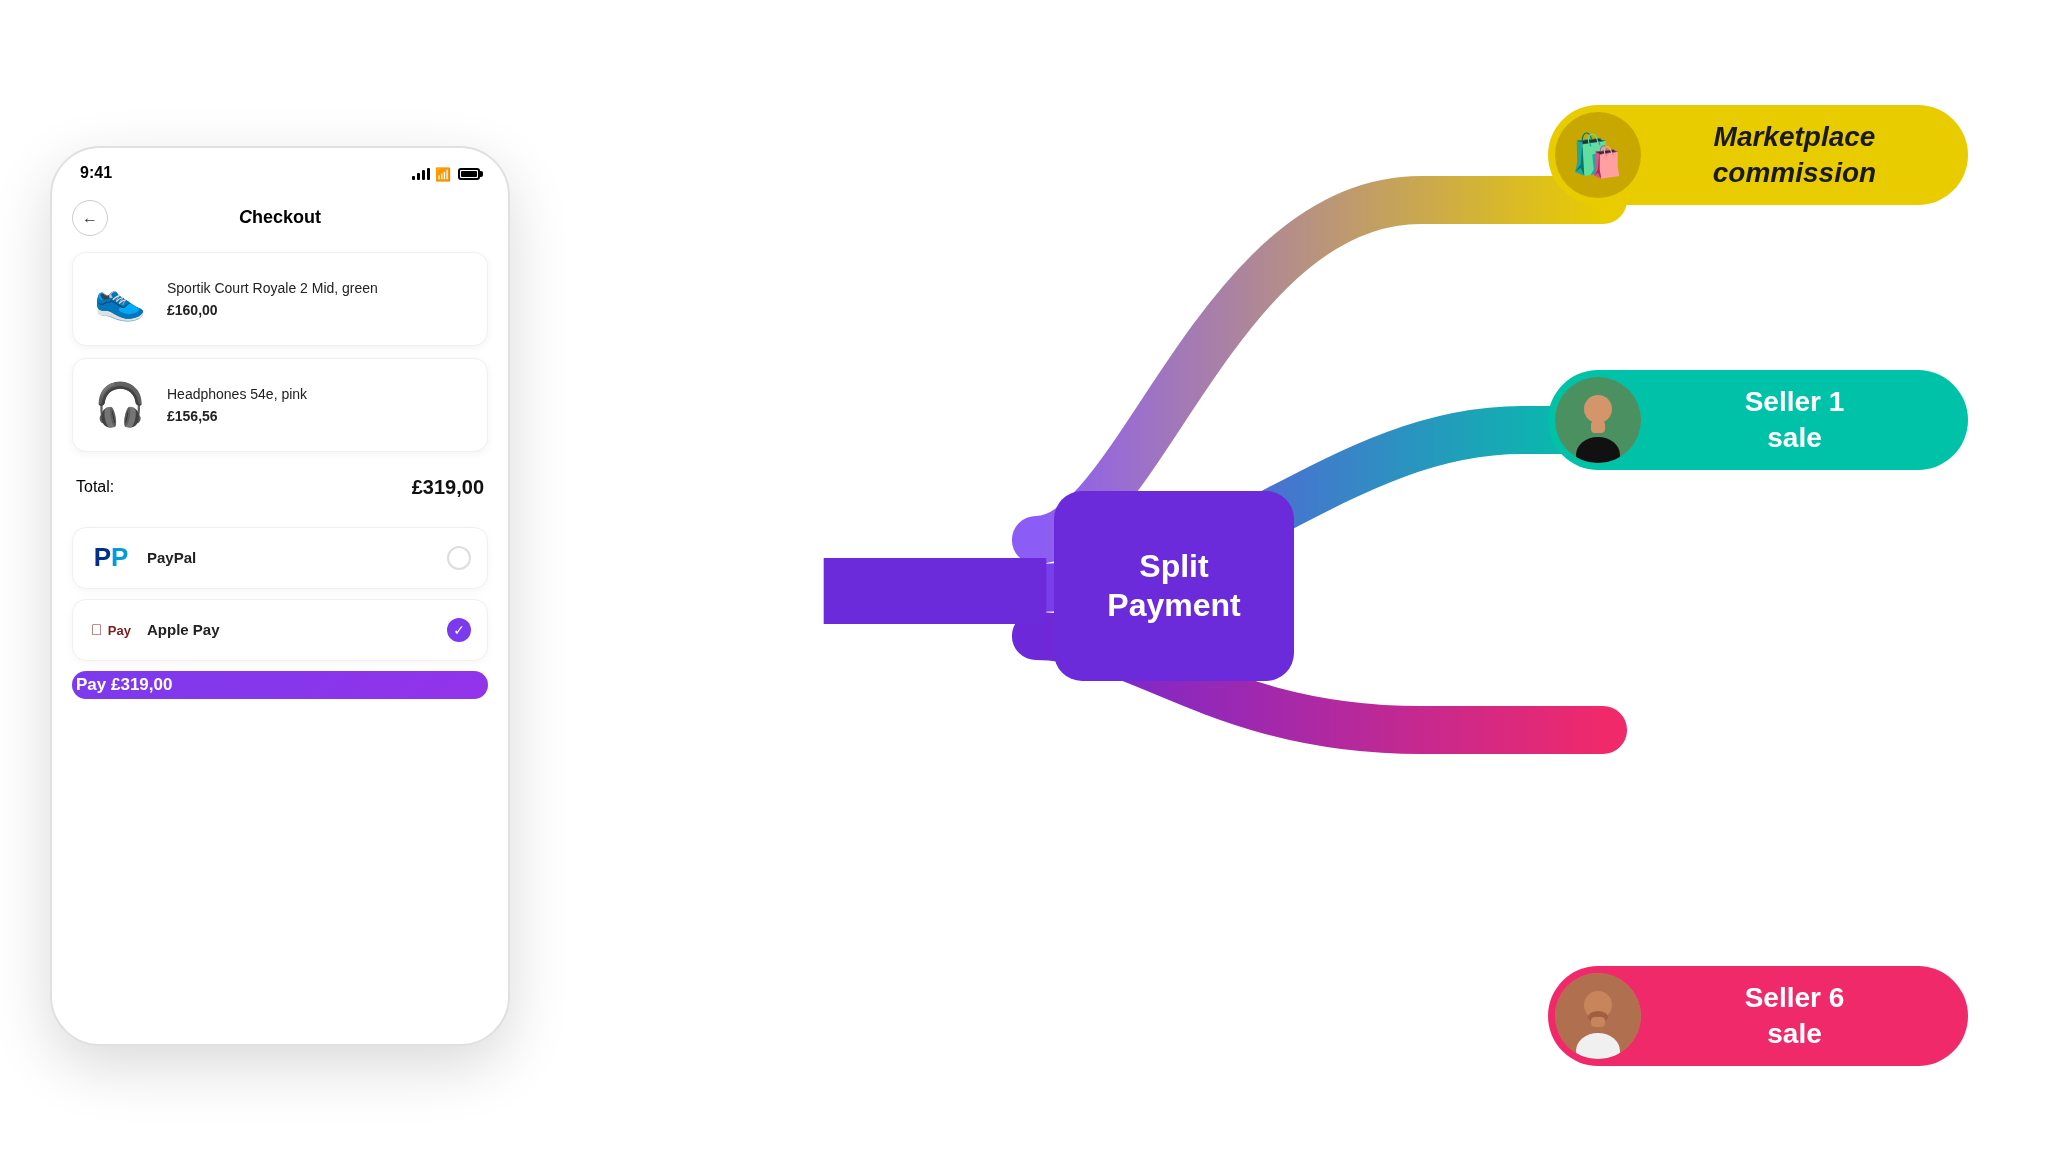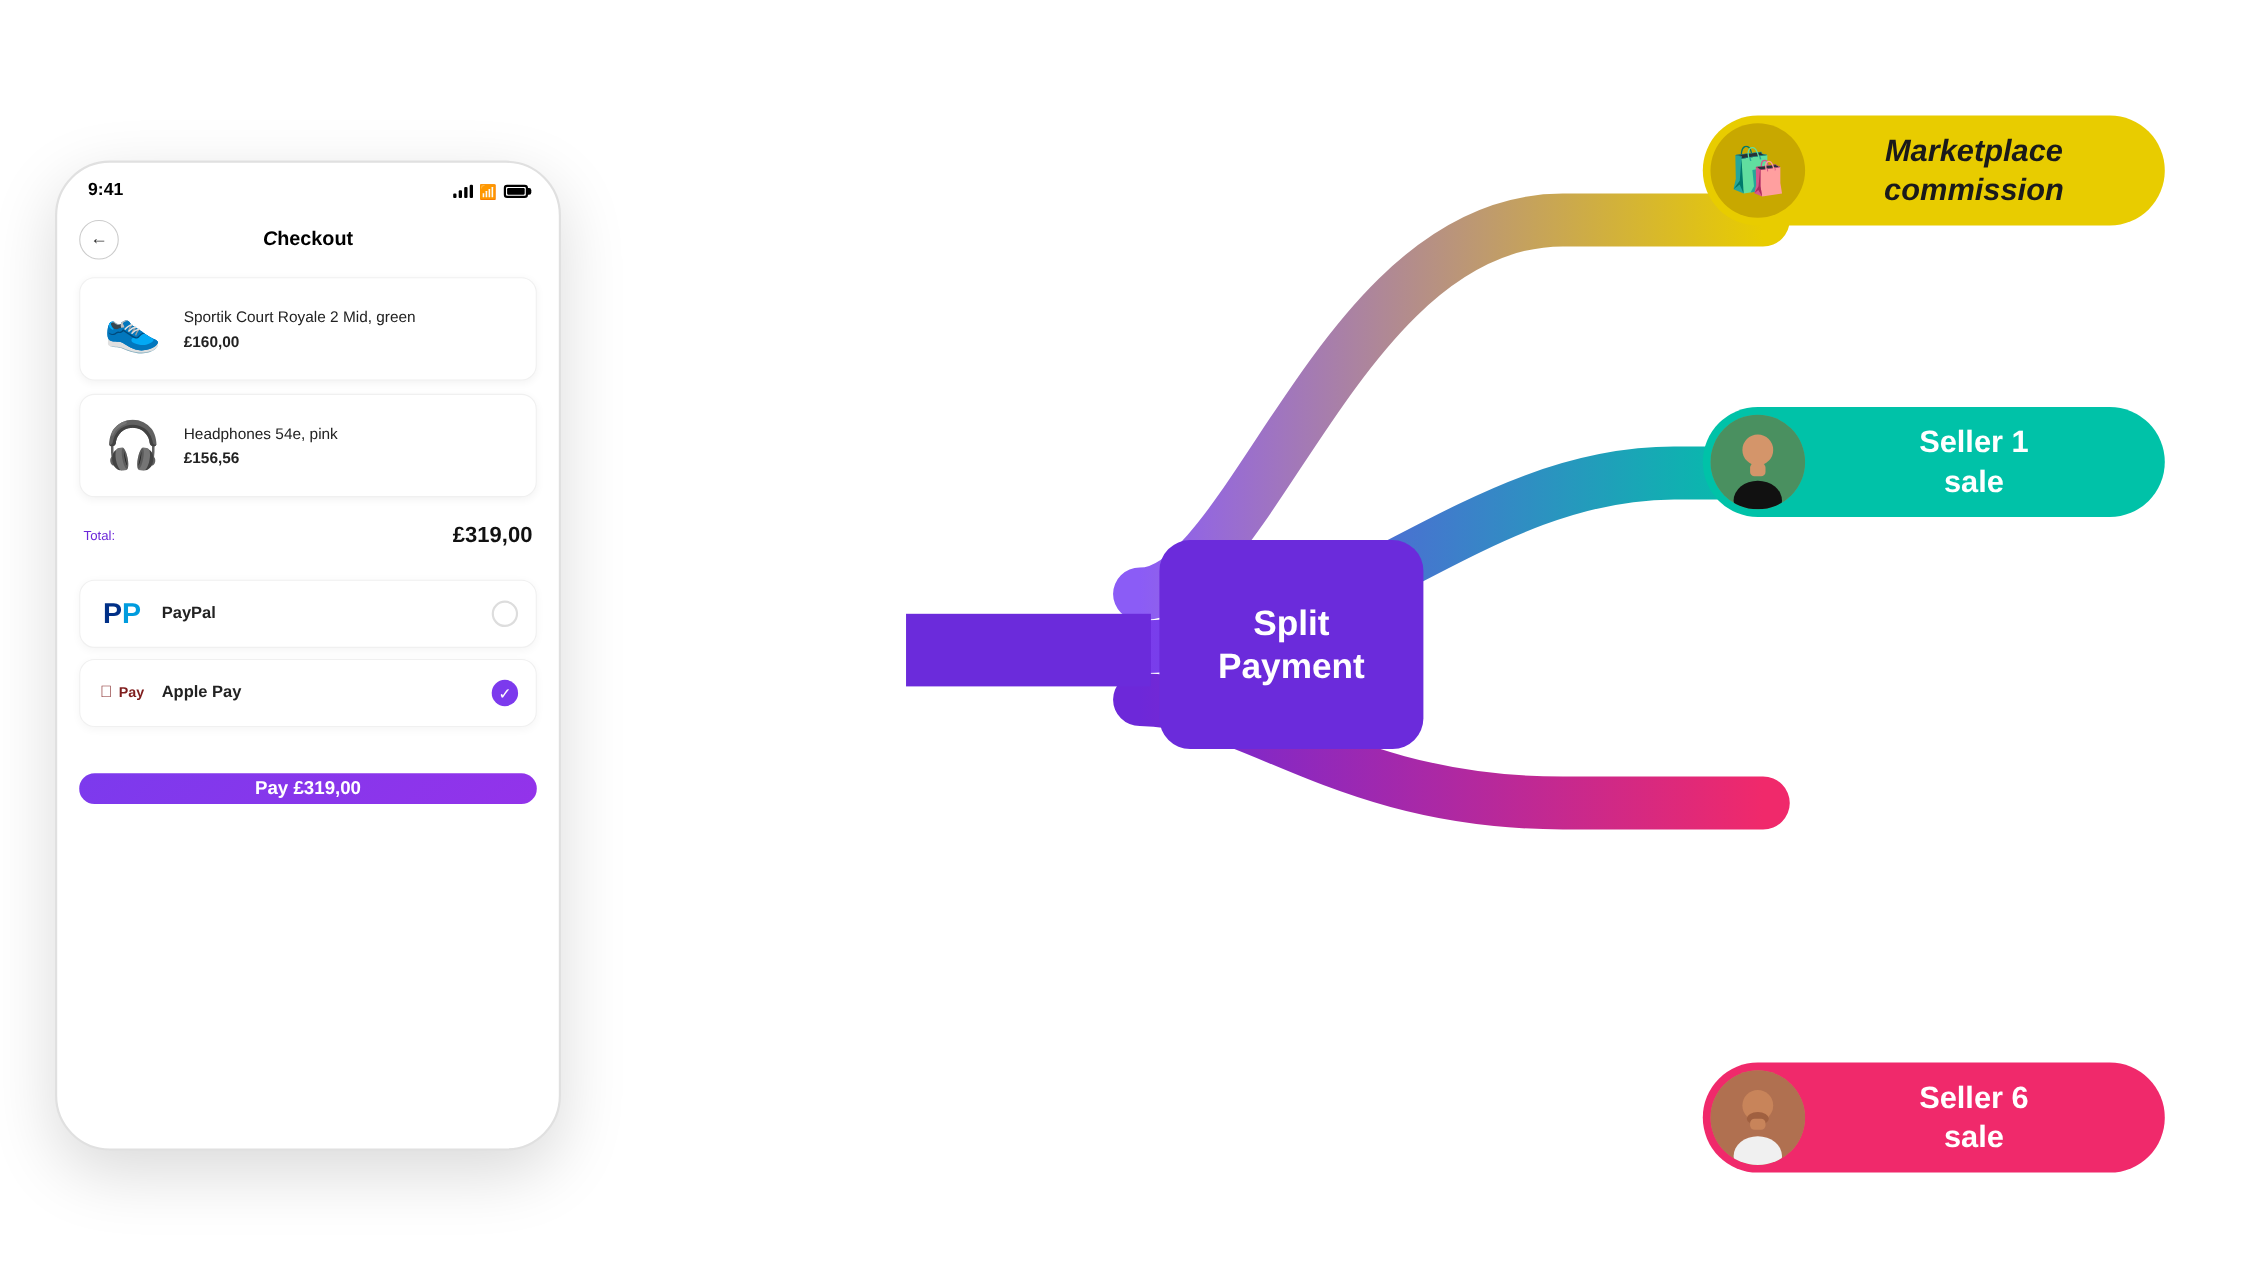--- a/index.html
+++ b/index.html
@@ -175,22 +175,22 @@
 
     
     .total-row {
       display: flex;
       justify-content: space-between;
       align-items: center;
       padding: 12px 4px;
       margin-bottom: 16px;
     }
     .total-label {
-      font-size: 12px;
-      color: #6d28d9;
+      font-size: 16px;
+      color: #000000;
       font-weight: 500;
     }
     .total-amount {
       font-size: 20px;
       font-weight: 700;
       color: #111;
     }
 
     
     .payment-method {
@@ -296,23 +296,23 @@
     
     .pay-btn {
       background: linear-gradient(135deg, #7c3aed, #9333ea);
       color: white;
       font-size: 17px;
       font-weight: 700;
       border: none;
       border-radius: 16px;
       padding: 4px;
       width: 100%;
-      margin-top: 32px;
+      margin-top: 0;
       cursor: pointer;
-      text-align: center;
+      text-align: left;
     }
 
     
     .diagram-area {
       flex: 1;
       height: 100%;
       position: relative;
       display: flex;
       align-items: center;
       justify-content: center;

